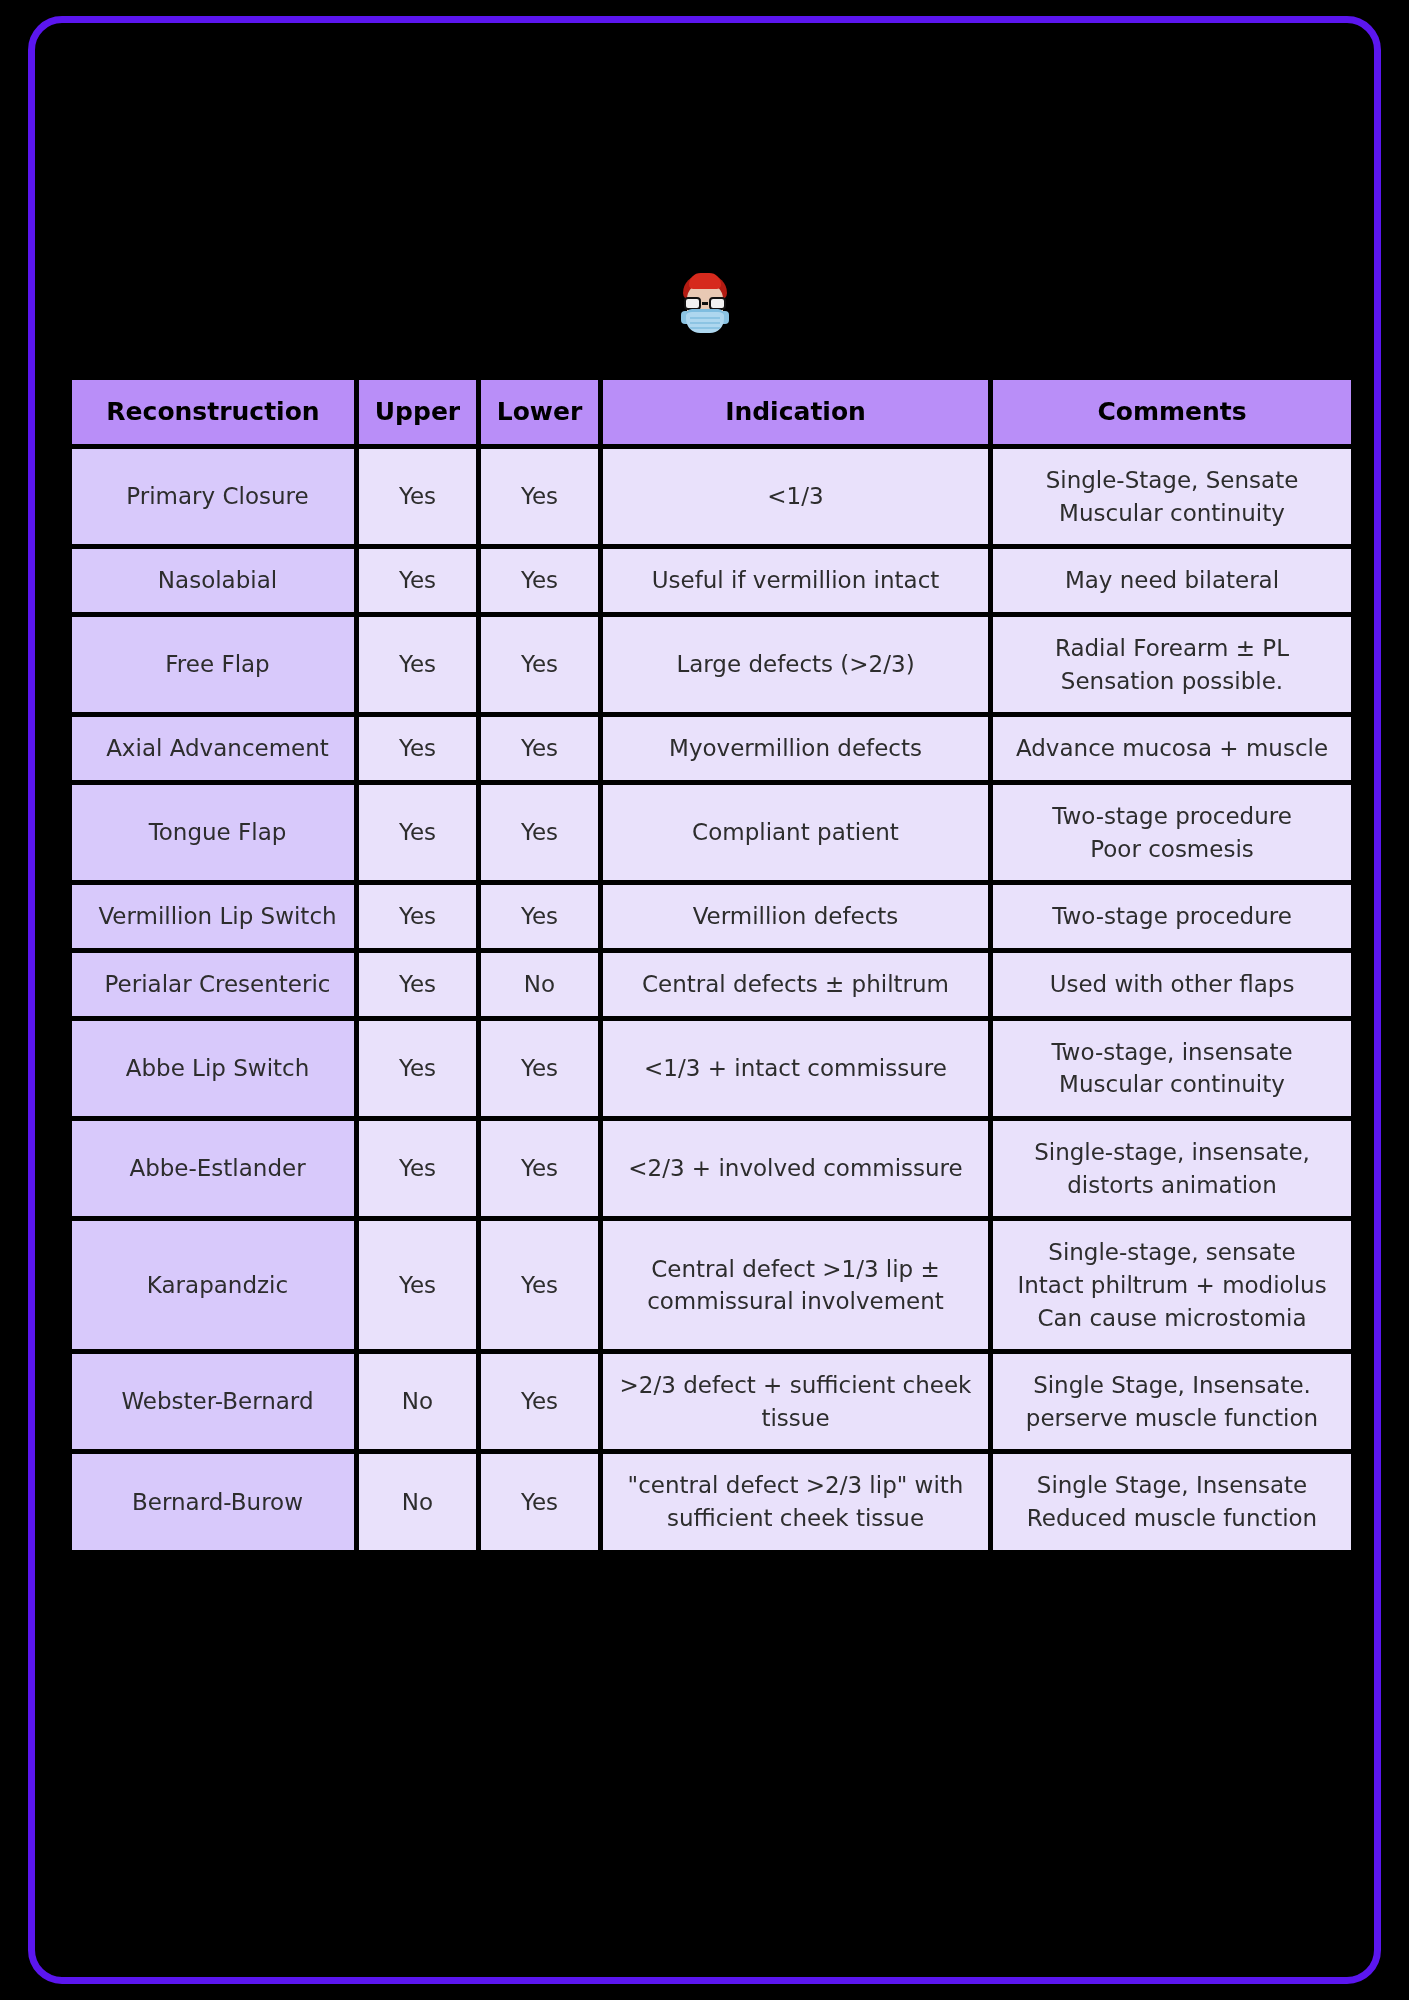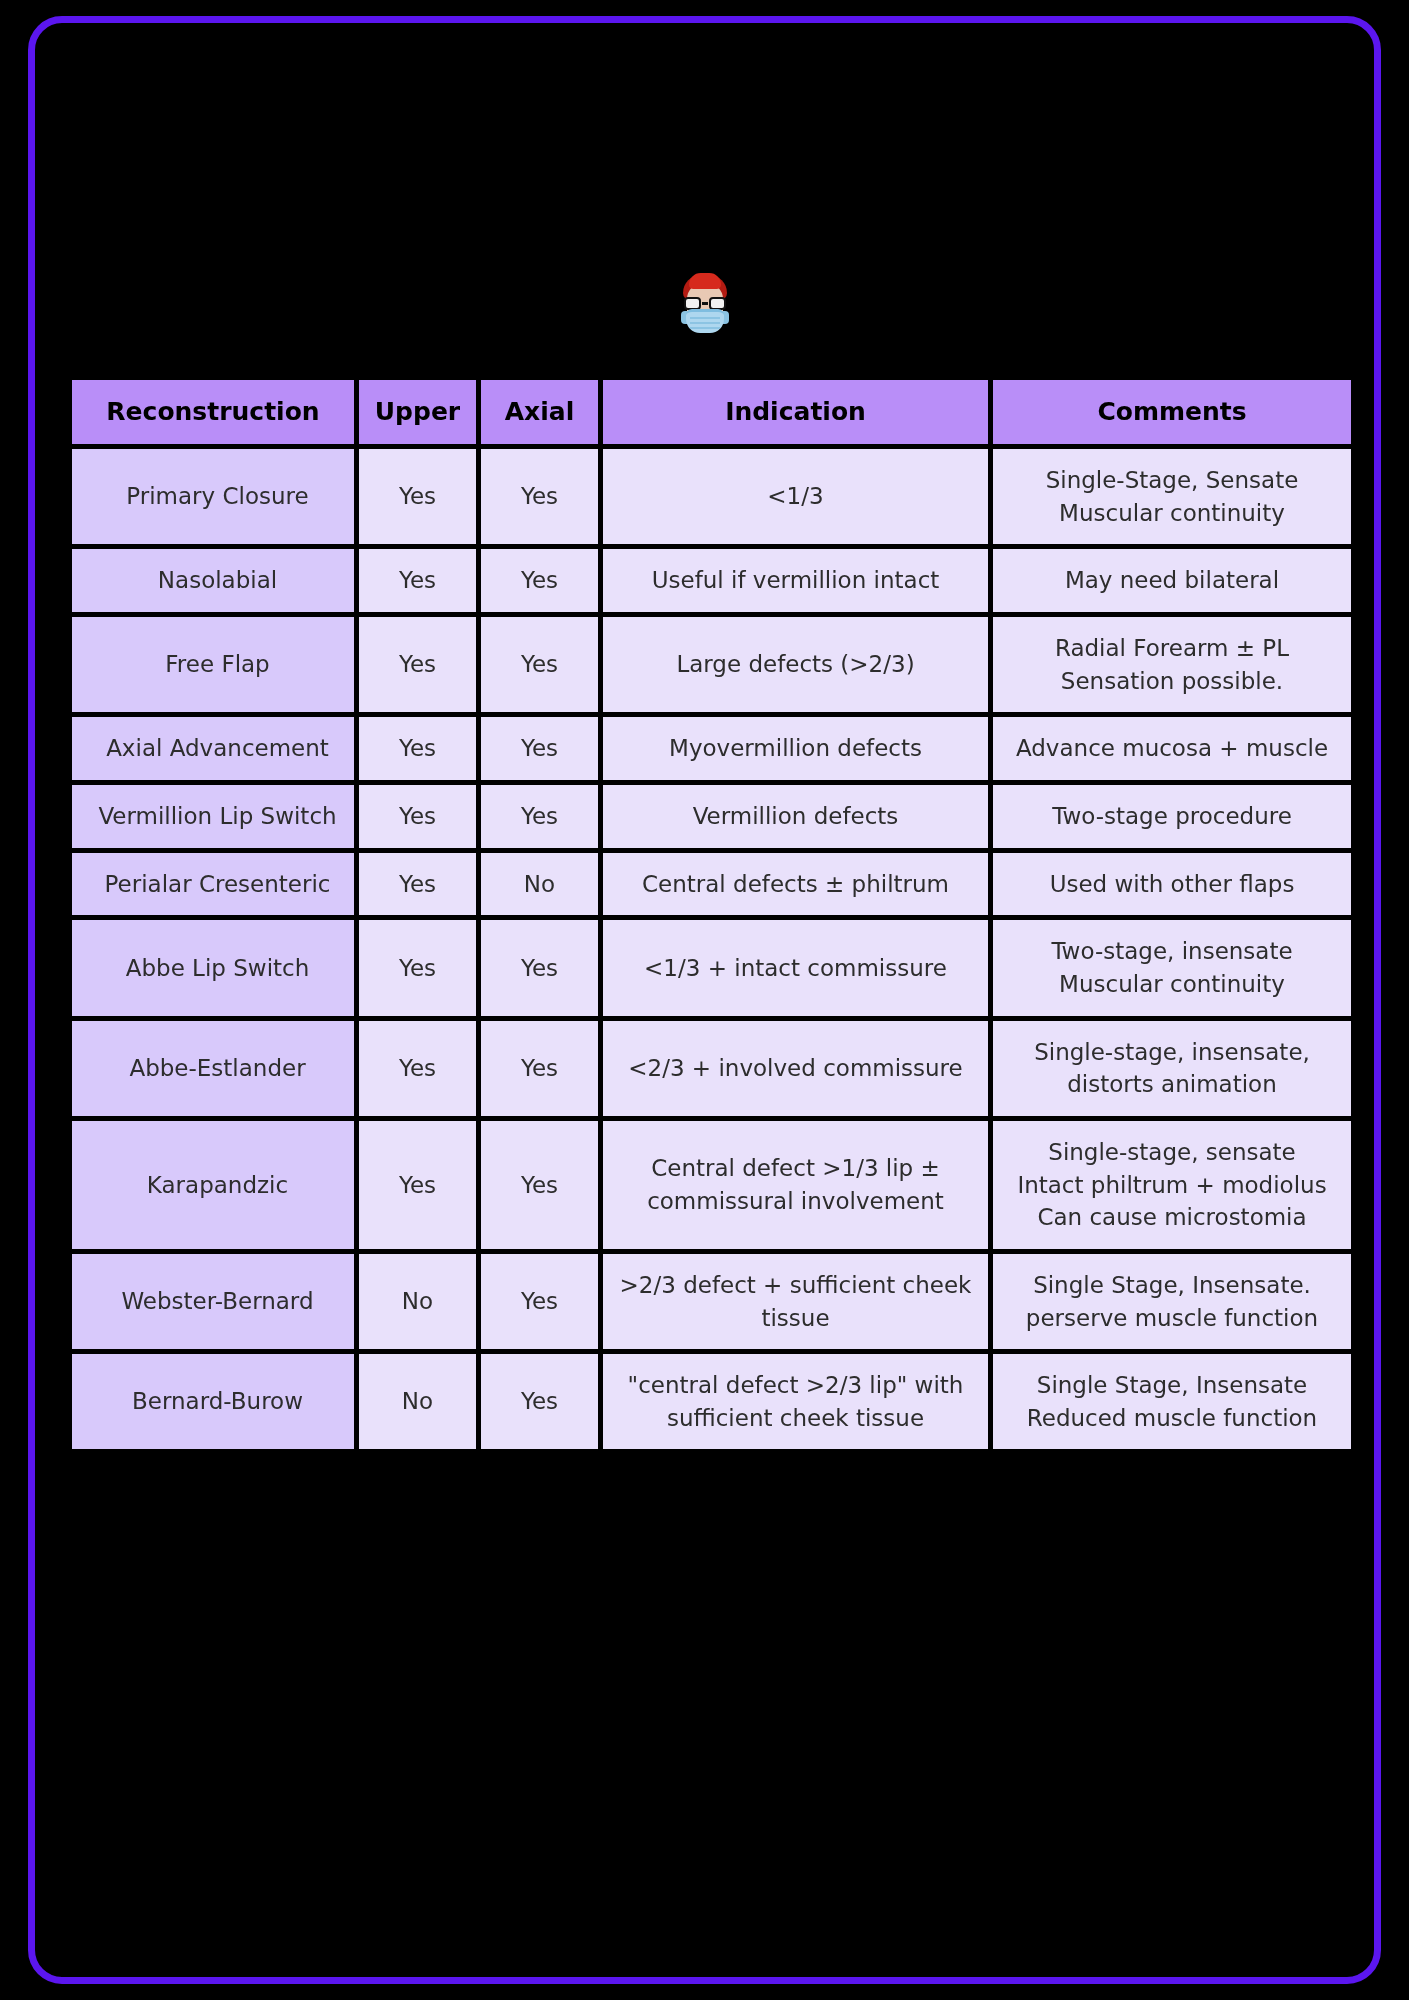--- a/index.html
+++ b/index.html
@@ -180,21 +180,21 @@
         <col class="c-recon">
           <col class="c-upper">
           <col class="c-lower">
           <col class="c-indic">
           <col class="c-comm">
       </colgroup>
       <thead>
         <tr id="hdr-row">
             <th>Reconstruction</th>
             <th>Upper</th>
-            <th>Axial</th>
+            <th>Lower</th>
             <th>Indication</th>
             <th>Comments</th>
           </tr>
       </thead>
       <tbody id="tbody">
           <tr>
             <td class="first-col">Primary Closure</td>
             <td>Yes</td>
             <td>Yes</td>
             <td>&lt;1/3</td>
@@ -222,20 +222,30 @@
               <span>Sensation possible.</span>
             </td>
           </tr>
           <tr>
             <td class="first-col">Axial Advancement</td>
             <td>Yes</td>
             <td>Yes</td>
             <td>Myovermillion defects</td>
             <td class="cell-lines">
               <span>Advance mucosa + muscle</span>
+            </td>
+          </tr>
+          <tr>
+            <td class="first-col">Tongue Flap</td>
+            <td>Yes</td>
+            <td>Yes</td>
+            <td>Compliant patient</td>
+            <td class="cell-lines">
+              <span>Two-stage procedure</span>
+              <span>Poor cosmesis</span>
             </td>
           </tr>
           <tr>
             <td class="first-col">Vermillion Lip Switch</td>
             <td>Yes</td>
             <td>Yes</td>
             <td>Vermillion defects</td>
             <td class="cell-lines">
               <span>Two-stage procedure</span>
             </td>

